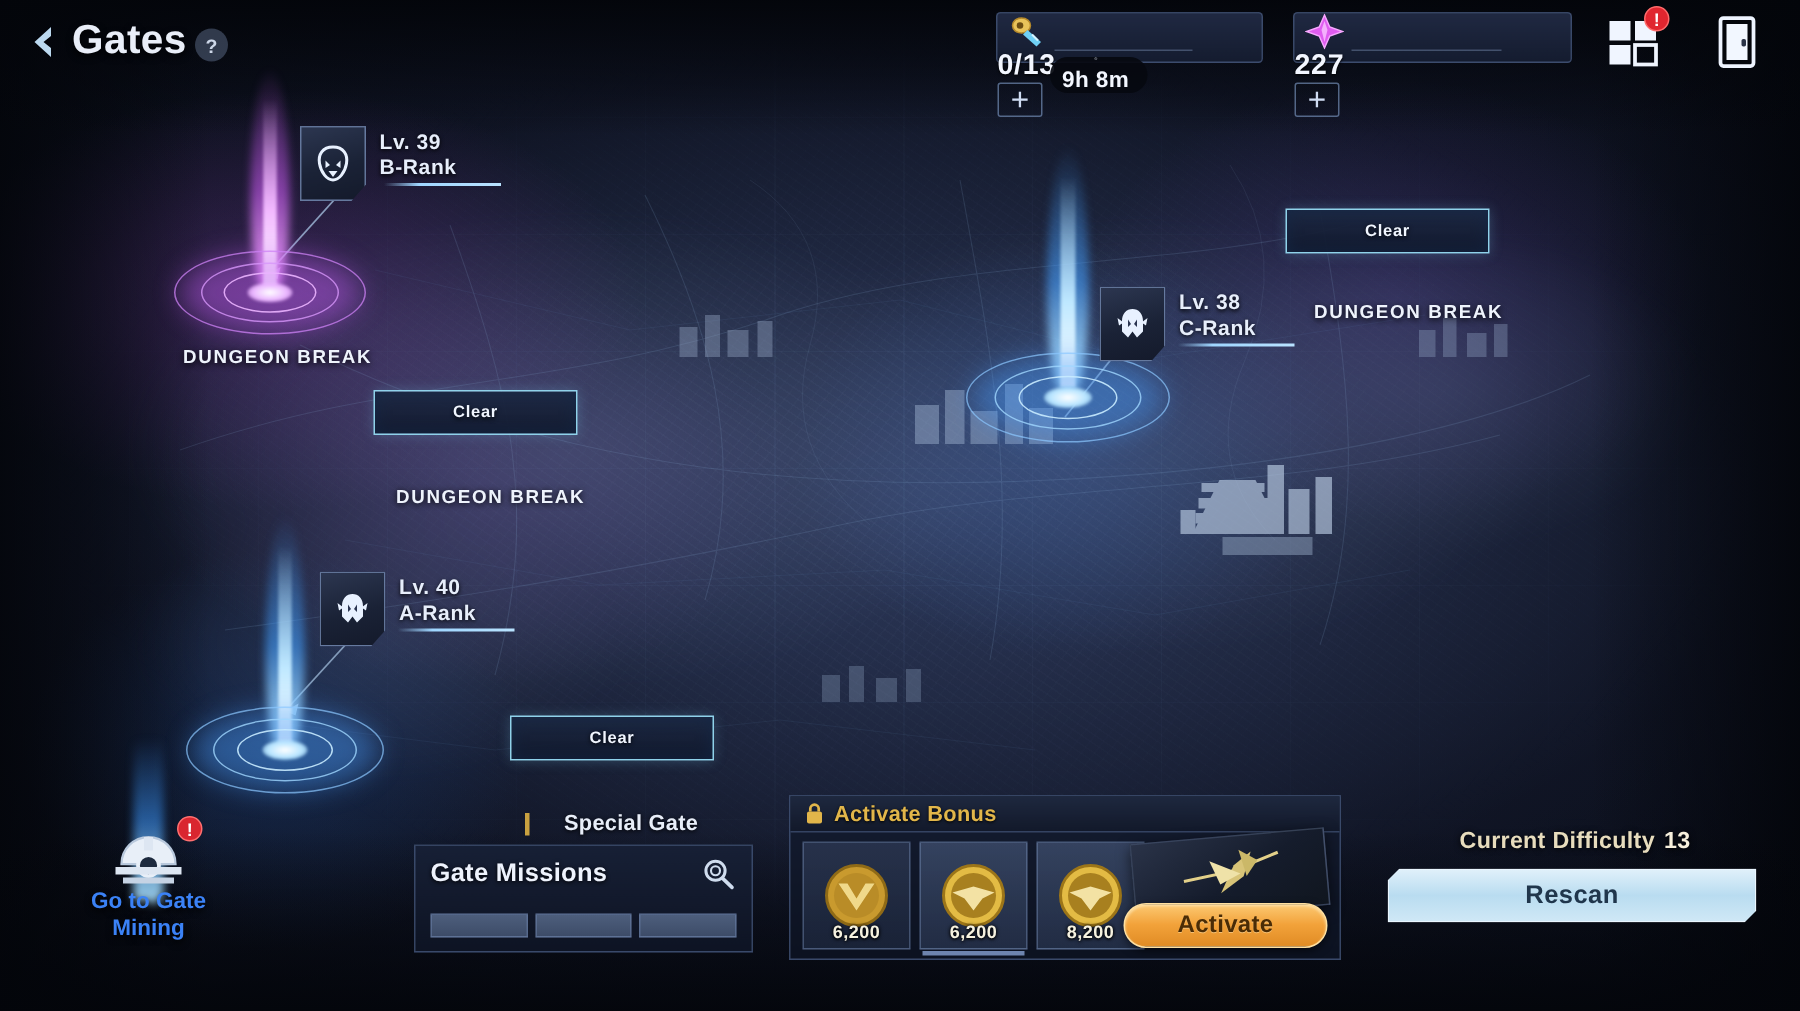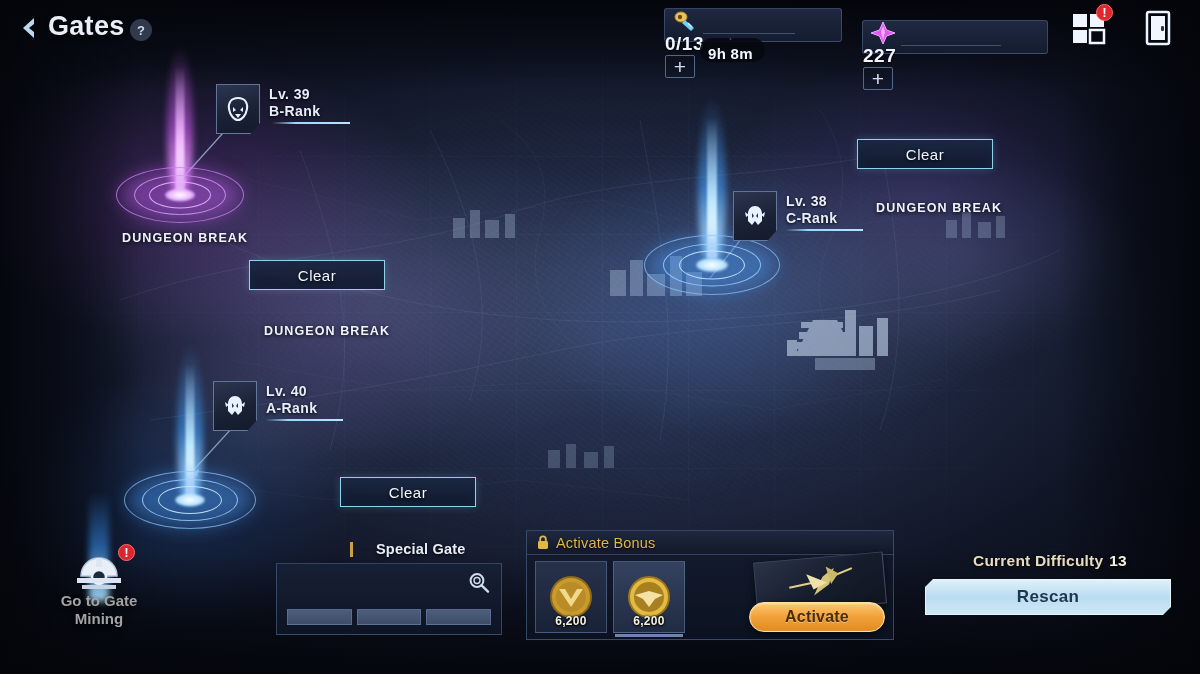--- a/index.html
+++ b/index.html
@@ -175,34 +175,34 @@
   .clear-btn {
     position:absolute; z-index:22;
     height:30px; width:136px;
     background:linear-gradient(180deg, rgba(28,40,66,.93), rgba(16,24,44,.93));
     border:1.5px solid #8fd2ea;
     display:flex; align-items:center; justify-content:center;
     cursor:pointer;
     box-shadow:0 0 8px rgba(120,200,235,.25), inset 0 0 10px rgba(20,40,70,.8);
   }
   .clear-btn span {
-    font-size:15px; font-weight:normal; color:#f1f6ff; letter-spacing:.5px;
+    font-size:11px; font-weight:bold; color:#f1f6ff; letter-spacing:.5px;
     text-shadow:0 1px 3px rgba(0,0,0,.9);
   }
   .dungeon-break {
     position:absolute; z-index:21;
     font-size:12.5px; font-weight:bold; color:#eef3fc; letter-spacing:1.1px;
     text-shadow:0 1px 4px rgba(0,0,0,.95);
     white-space:nowrap;
   }
 
   
   #mining { position:absolute; left:34px; top:548px; width:130px; z-index:25; cursor:pointer; text-align:center; }
   #mining-label {
-    font-size:15px; font-weight:bold; color:#a3a3a3; line-height:18px;
+    font-size:15px; font-weight:bold; color:#3b82f6; line-height:18px;
     text-shadow:0 2px 5px rgba(0,0,0,.95);
     position:relative; top:-4px;
   }
   #mining-alert {
     position:absolute; left:84px; top:-4px; width:17px; height:17px; border-radius:50%;
     background:#d9262f; border:1px solid #ff7070; color:#fff;
     font-size:12px; font-weight:bold; display:flex; align-items:center; justify-content:center;
   }
 
   
@@ -235,21 +235,21 @@
   #bonus-panel {
     position:absolute; left:526px; top:530px; width:368px; z-index:26;
     background:linear-gradient(180deg, rgba(20,28,48,.95), rgba(12,18,33,.96));
     border:1px solid rgba(96,120,165,.5);
   }
   #bonus-header {
     height:24px; display:flex; align-items:center; gap:6px; padding-left:9px;
     background:linear-gradient(180deg, rgba(30,40,63,.95), rgba(18,25,42,.95));
     border-bottom:1px solid rgba(96,120,165,.35);
   }
-  #bonus-title { font-size:14.5px; font-weight:normal; color:#e2b64a; letter-spacing:.2px; text-shadow:0 1px 2px #000; }
+  #bonus-title { font-size:14.5px; font-weight:bold; color:#e2b64a; letter-spacing:.2px; text-shadow:0 1px 2px #000; }
   #bonus-body { height:84px; position:relative; padding:6px 8px; display:flex; gap:6px; }
   .coin-tile {
     width:72px; height:72px; position:relative;
     background:linear-gradient(180deg, rgba(64,80,112,.75), rgba(38,50,76,.8));
     border:1px solid rgba(128,152,195,.4);
     display:flex; align-items:center; justify-content:center;
   }
   .coin-tile.dim { background:linear-gradient(180deg, rgba(48,60,88,.7), rgba(28,38,60,.8)); }
   .coin-tile .amount {
     position:absolute; bottom:4px; left:0; right:0; text-align:center;
@@ -375,21 +375,21 @@
 
 <div class="gate" style="left:100px;top:55px;width:160px;height:180px;">
   <div class="beam" style="bottom:40px;width:26px;height:150px;background:linear-gradient(to top, rgba(245,170,255,.95), rgba(200,90,240,.6) 45%, rgba(170,60,220,0));"></div>
   <div class="beam-core" style="bottom:44px;width:9px;height:125px;background:linear-gradient(to top, #ffffff, #f2b9ff 40%, rgba(220,130,255,0));"></div>
   <div class="glow-pad" style="top:140px;width:120px;height:52px;background:rgba(190,90,240,.45);"></div>
   <div class="ring-outer" style="top:140px;width:128px;height:56px;border:1.6px solid rgba(205,130,245,.75);"></div>
   <div class="ring-mid" style="top:140px;width:92px;height:40px;border:1.4px solid rgba(215,150,250,.8);"></div>
   <div class="ring-inner" style="top:140px;width:62px;height:27px;border:1.2px solid rgba(235,180,255,.9);"></div>
   <div class="ring-core" style="top:140px;width:30px;height:13px;background:radial-gradient(#ffffff,#eab5ff 55%,rgba(200,100,240,0));filter:blur(1px);"></div>
 </div>
-<div class="gate-info" style="left:200px;top:84px;margin-left:16px;">
+<div class="gate-info" style="left:200px;top:84px;">
   <div class="rank-badge">
     <svg width="26" height="26" viewBox="0 0 26 26">
       <path d="M13 2 C6 2 3 7 4 13 C5 19 9 24 13 24 C17 24 21 19 22 13 C23 7 20 2 13 2 Z" fill="none" stroke="#e8f1ff" stroke-width="2"></path>
       <path d="M8 11 L11 14 L8 16 Z M18 11 L15 14 L18 16 Z" fill="#e8f1ff"></path>
       <path d="M10 18 L13 22 L16 18 Z" fill="#e8f1ff"></path>
     </svg>
   </div>
   <div class="gate-text">
     <div class="gate-lv">Lv. 39</div>
     <div class="gate-rank">B-Rank</div>
@@ -487,21 +487,21 @@
         <circle cx="8" cy="8" r="2.2" fill="#6a4c12"></circle>
         <path d="M13 11 L22 19 L19 22 L10 14 Z" fill="#6fd0f5"></path>
         <path d="M16 14 L20 18" stroke="#d6f4ff" stroke-width="1.4"></path>
       </svg>
     </div>
     <div class="res-val">0/13</div>
     <div class="res-underline"></div>
     <div class="res-plus">+</div>
   </div>
 
-  <div class="res-pill" style="left:862px;width:186px;margin-top:12px;">
+  <div class="res-pill" style="left:862px;width:186px;">
     <div class="res-icon">
       <svg width="26" height="24" viewBox="0 0 26 24">
         <path d="M13 1 L16.5 9 L25 12 L16.5 15 L13 23 L9.5 15 L1 12 L9.5 9 Z" fill="#e05cf0" stroke="#f7a8ff" stroke-width="1"></path>
         <path d="M13 5 L15 11 L13 19 L11 11 Z" fill="#f9c6ff" opacity=".8"></path>
       </svg>
     </div>
     <div class="res-val">227</div>
     <div class="res-underline"></div>
     <div class="res-plus">+</div>
   </div>
@@ -551,20 +551,21 @@
   </div>
   <div id="mining-alert">!</div>
 </div>
 
 <div id="special-gate-wrap">
   <div id="special-gate-header">
     <div id="special-gate-bar"></div>
     <div id="special-gate-title">Special Gate</div>
   </div>
   <div id="gate-missions-panel">
+    <div id="gate-missions-title">Gate Missions</div>
     <div id="gm-search">
       <svg width="24" height="24" viewBox="0 0 24 24">
         <circle cx="10" cy="9.5" r="6.4" fill="none" stroke="#cfdcee" stroke-width="2"></circle>
         <circle cx="10" cy="9.5" r="3" fill="none" stroke="#cfdcee" stroke-width="1.4"></circle>
         <path d="M14.6 14.4 L21 20.6" stroke="#cfdcee" stroke-width="2.4" stroke-linecap="round"></path>
       </svg>
     </div>
     <div id="gm-slots">
       <div class="gm-slot"></div>
       <div class="gm-slot"></div>
@@ -595,20 +596,28 @@
     <div class="coin-tile">
       <svg width="48" height="48" viewBox="0 0 48 48">
         <circle cx="24" cy="24" r="20" fill="#e3bb44" stroke="#9c7518" stroke-width="2"></circle>
         <circle cx="24" cy="24" r="15" fill="#a8801f"></circle>
         <path d="M10 22 L24 18 L38 22 L30 26 L24 34 L18 26 Z" fill="#f3e2a4"></path>
       </svg>
       <div class="amount">6,200</div>
       <div class="coin-underline"></div>
     </div>
 
+    <div class="coin-tile">
+      <svg width="48" height="48" viewBox="0 0 48 48">
+        <circle cx="24" cy="24" r="20" fill="#e3bb44" stroke="#9c7518" stroke-width="2"></circle>
+        <circle cx="24" cy="24" r="15" fill="#a8801f"></circle>
+        <path d="M10 22 L24 18 L38 22 L30 26 L24 34 L18 26 Z" fill="#f3e2a4"></path>
+      </svg>
+      <div class="amount">8,200</div>
+    </div>
 
     <div id="reward-card">
       <svg width="74" height="40" viewBox="0 0 74 40">
         <path d="M6 22 L38 18 L70 8" stroke="#e3d089" stroke-width="2" fill="none"></path>
         <path d="M30 32 L40 14 L52 6 L46 22 Z" fill="#d8c478"></path>
         <path d="M24 10 L44 20 L30 26 Z" fill="#efe2a8"></path>
         <path d="M44 4 L48 22 L56 12 Z" fill="#cbb868"></path>
       </svg>
     </div>
 

